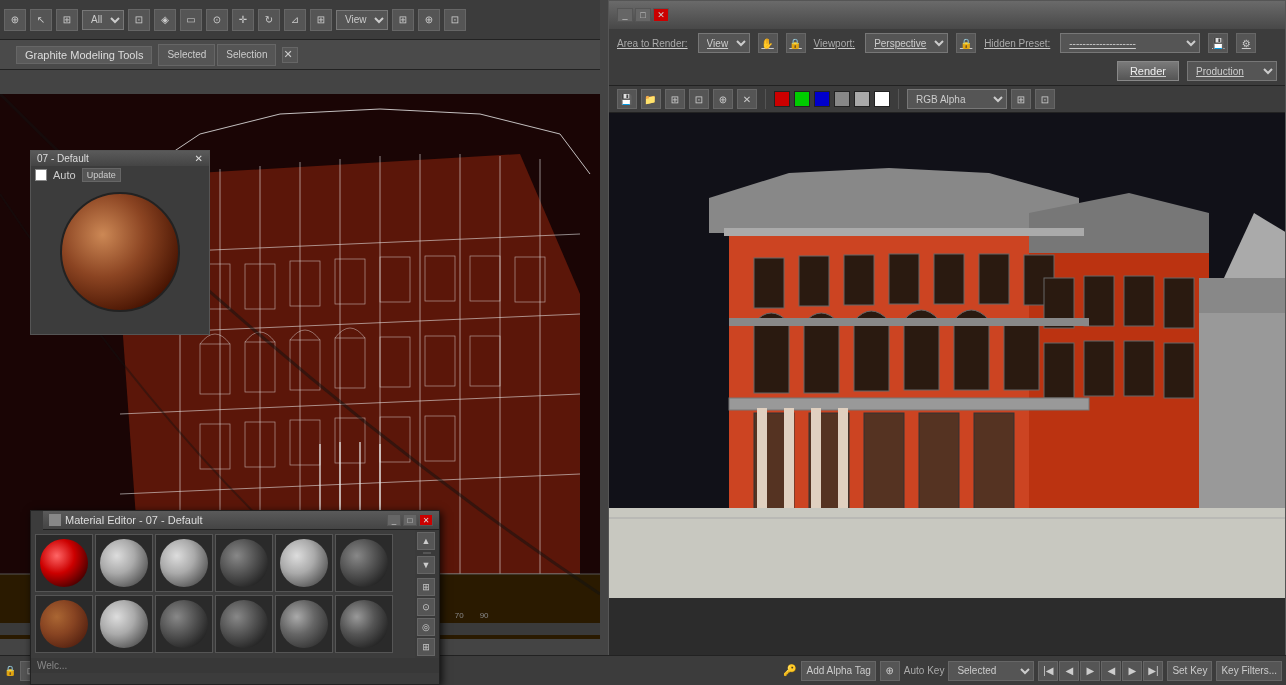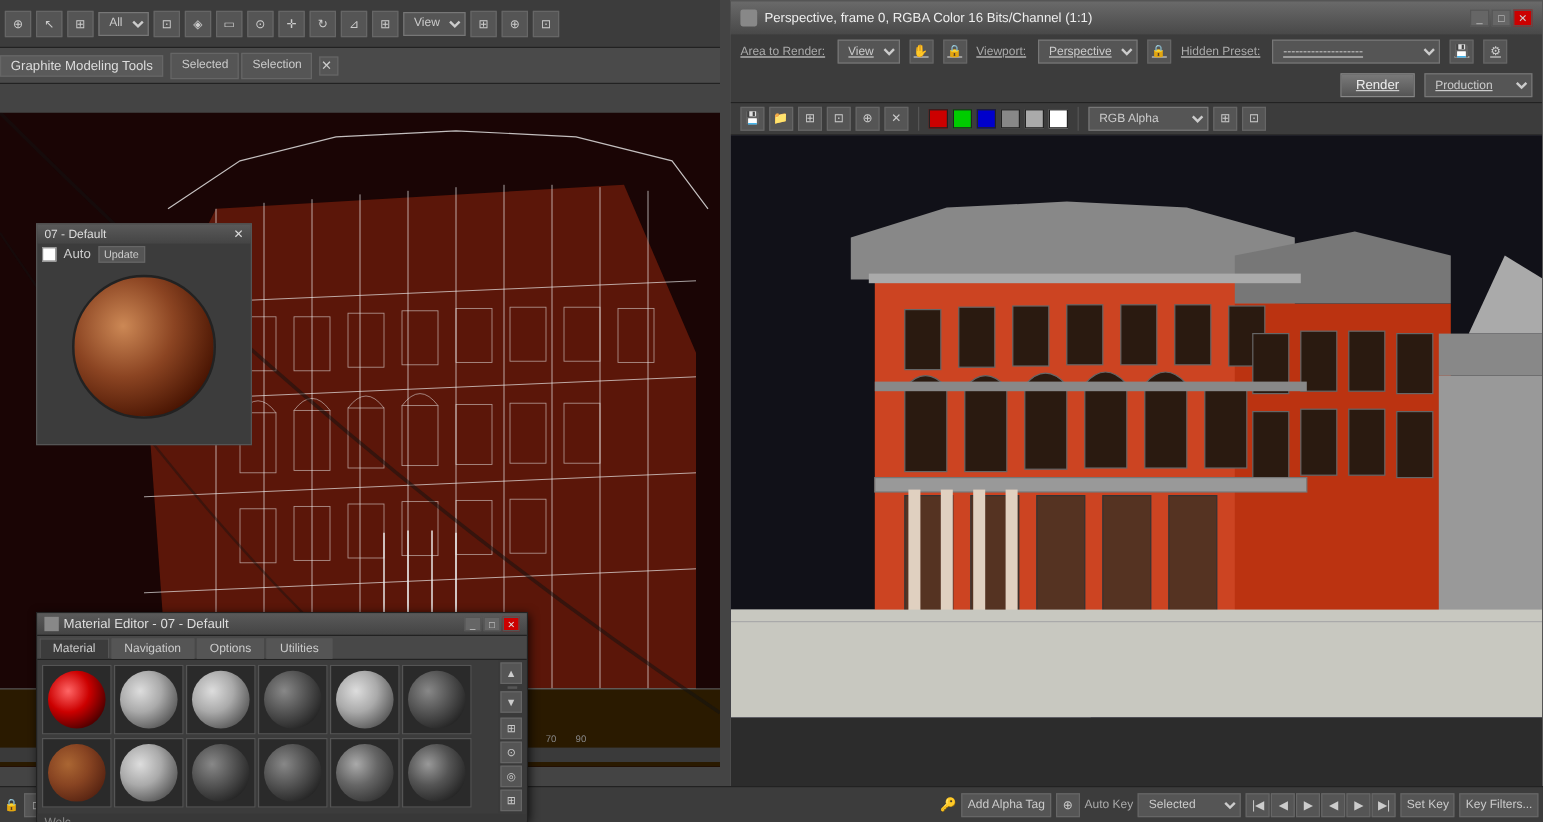--- a/index.html
+++ b/index.html
@@ -64,21 +64,21 @@
       position: absolute;
       top: 40px;
       left: 0;
       width: 600px;
       height: 30px;
       background: #4a4a4a;
       display: flex;
       align-items: center;
       border-bottom: 1px solid #222;
       gap: 2px;
-      padding: 0 0;
+      padding: 0 16px;
     }
 
     .graphite-title {
       background: #5a5a5a;
       padding: 2px 8px;
       font-size: 11px;
       color: #ddd;
       border: 1px solid #666;
       margin-right: 4px;
     }
@@ -146,20 +146,21 @@
 
     .material-editor-title {
       background: linear-gradient(to bottom, #5a5a5a, #444);
       padding: 3px 6px;
       font-size: 11px;
       color: #ddd;
       border-bottom: 1px solid #222;
       display: flex;
       align-items: center;
       justify-content: space-between;
+      margin-left: 12px;
     }
 
     .material-editor-tabs {
       background: #484848;
       display: flex;
       gap: 0;
       border-bottom: 1px solid #222;
       padding: 2px 2px 0;
     }
 
@@ -215,21 +216,20 @@
     
     .mat-preview {
       position: absolute;
       top: 150px;
       left: 30px;
       width: 180px;
       height: 185px;
       background: #3c3c3c;
       border: 1px solid #555;
       z-index: 20;
-      margin-top: 36px;
     }
 
     .mat-preview-title {
       background: linear-gradient(to bottom, #5a5a5a, #444);
       padding: 2px 6px;
       font-size: 10px;
       color: #ddd;
       display: flex;
       justify-content: space-between;
       align-items: center;
@@ -613,26 +613,20 @@
       <span style="display:flex;align-items:center;gap:4px;">
         <span style="width:12px;height:12px;background:#888;display:inline-block;"></span>
         <span>Material Editor - 07 - Default</span>
       </span>
       <div style="display:flex;gap:2px;">
         <div style="width:14px;height:12px;background:#666;border:1px solid #555;font-size:8px;display:flex;align-items:center;justify-content:center;cursor:pointer;">_</div>
         <div style="width:14px;height:12px;background:#666;border:1px solid #555;font-size:8px;display:flex;align-items:center;justify-content:center;cursor:pointer;">□</div>
         <div style="width:14px;height:12px;background:#cc0000;border:1px solid #555;font-size:8px;display:flex;align-items:center;justify-content:center;cursor:pointer;">✕</div>
       </div>
     </div>
-    <div class="material-editor-tabs">
-      <div class="mat-tab active">Material</div>
-      <div class="mat-tab">Navigation</div>
-      <div class="mat-tab">Options</div>
-      <div class="mat-tab">Utilities</div>
-    </div>
     <div style="display:flex;">
 
       <div style="display:grid;grid-template-columns:repeat(6,58px);gap:2px;padding:4px;flex:1;">
 
         <div class="sphere-container">
             <div class="sphere red"></div>
           </div>
         <div class="sphere-container">
             <div class="sphere gray"></div>
           </div>
@@ -681,24 +675,20 @@
     </div>
 
     <div style="padding:2px 6px;background:#383838;font-size:10px;color:#888;">
       <span>Welc...</span>
     </div>
   </div>
 
   <div class="render-window">
 
     <div class="render-title-bar">
-      <div class="render-title-text">
-        <div class="render-title-icon"></div>
-        <span>Perspective, frame 0, RGBA Color 16 Bits/Channel (1:1)</span>
-      </div>
       <div class="window-controls">
         <div class="win-btn min">_</div>
         <div class="win-btn max">□</div>
         <div class="win-btn close">✕</div>
       </div>
     </div>
 
     <div class="render-toolbar">
 
       <span class="render-label">Area to Render:</span>

